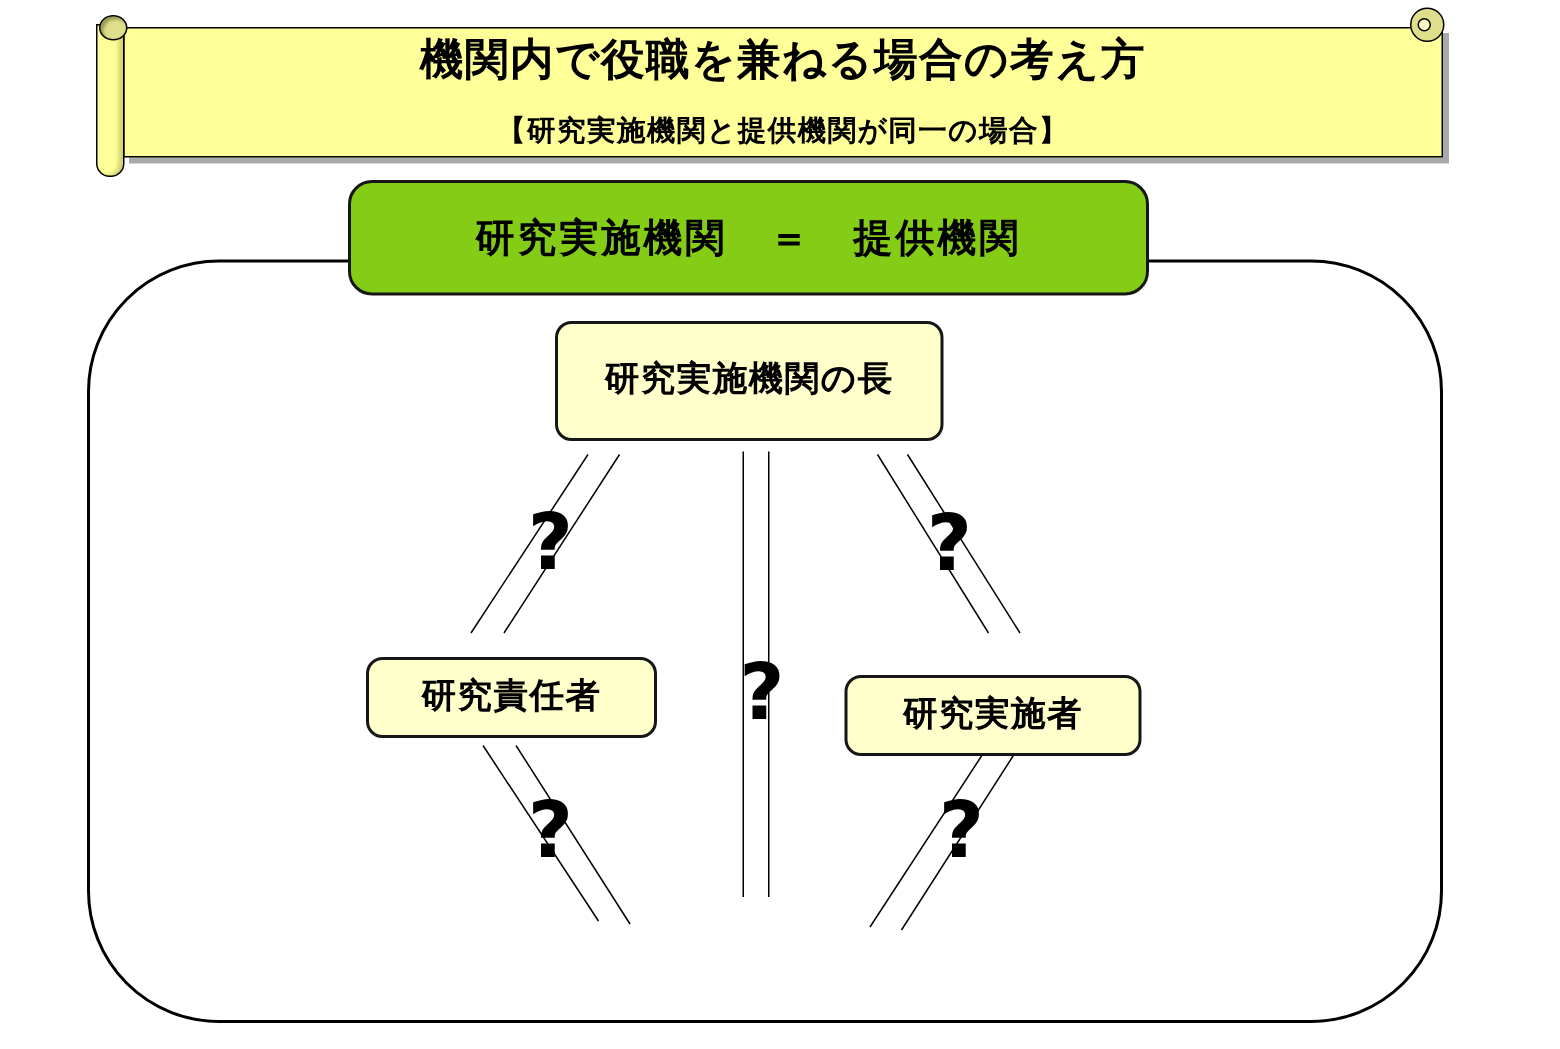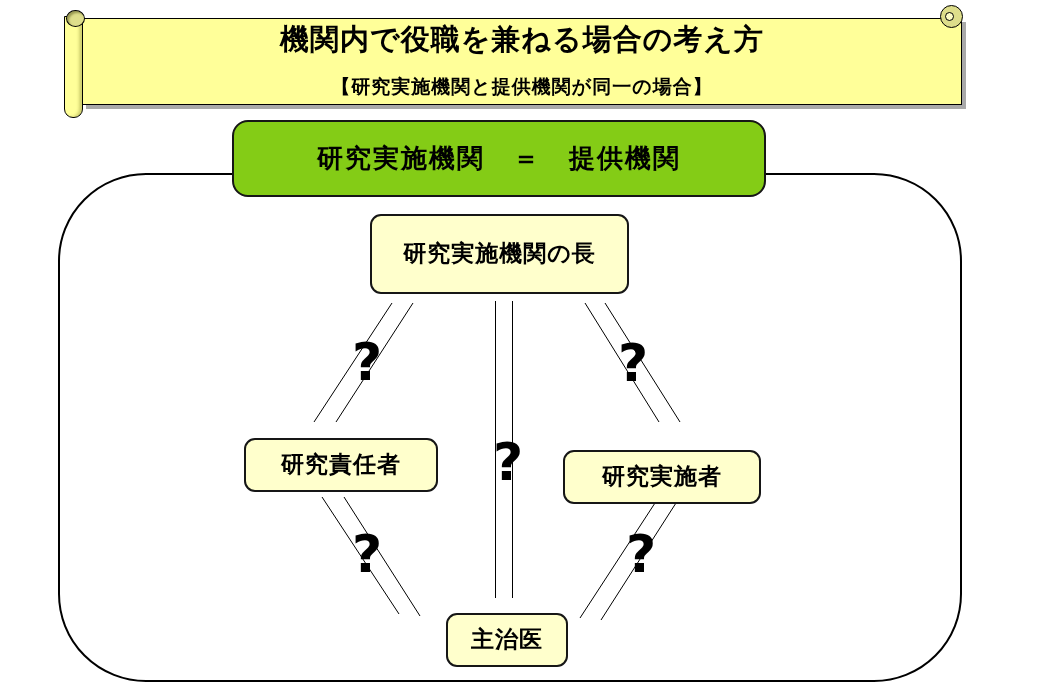--- a/index.html
+++ b/index.html
@@ -141,21 +141,20 @@
 
     <line x1="580" y1="618" x2="655" y2="503"></line>
     <line x1="601" y1="620" x2="676" y2="503"></line>
   </svg>
 
   <div class="node node-head">
     <span>研究実施機関の長</span>
   </div>
   <div class="node node-left">研究責任者</div>
   <div class="node node-right">研究実施者</div>
-  <div class="node node-bottom">主治医</div>
 
   <div class="qmark q-ul">?</div>
   <div class="qmark q-c">?</div>
   <div class="qmark q-ur">?</div>
   <div class="qmark q-ll">?</div>
   <div class="qmark q-lr">?</div>
 
 </div>
 
 </body></html>

